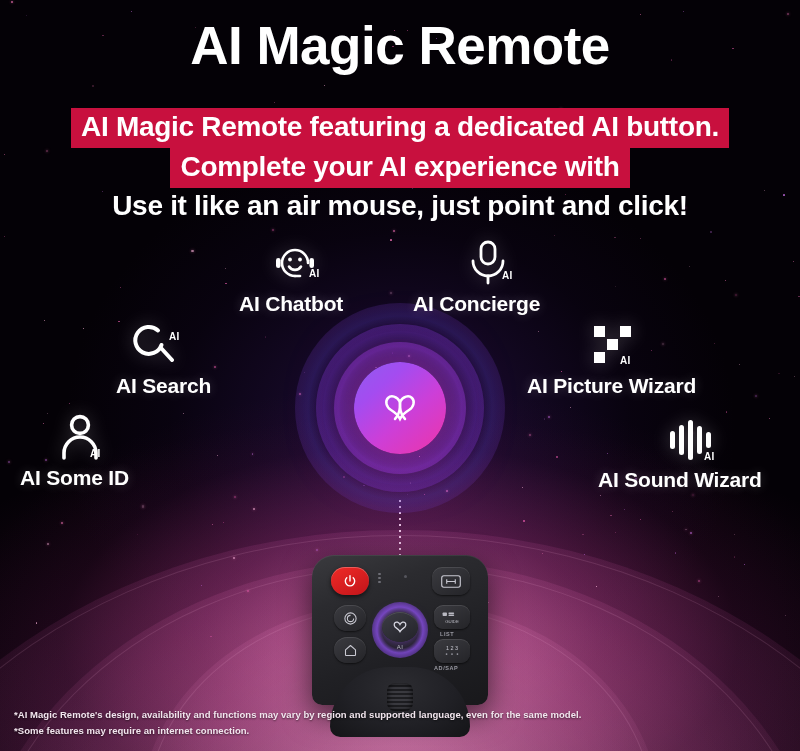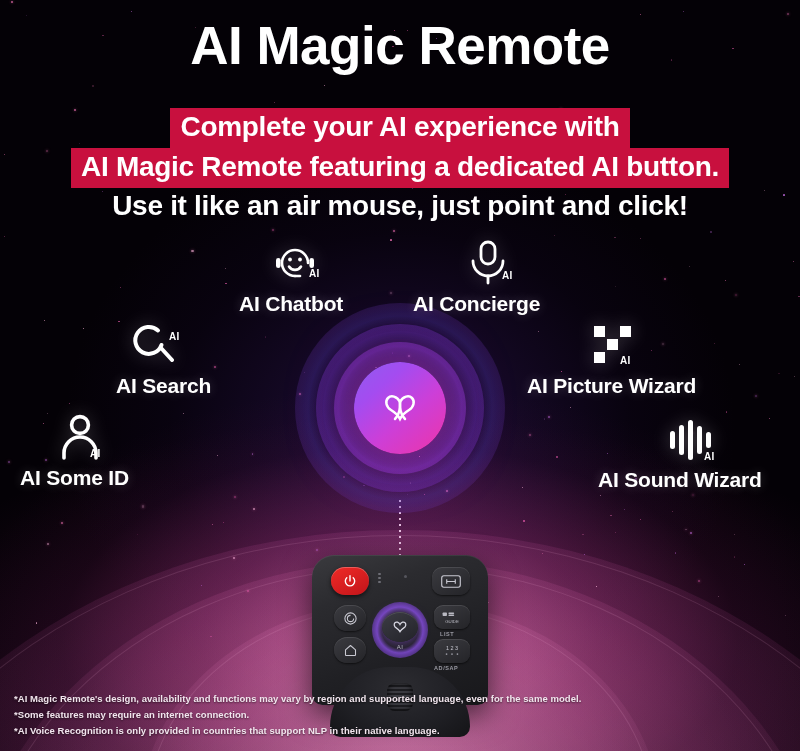--- a/index.html
+++ b/index.html
@@ -414,22 +414,22 @@
       <div class="star" style="left: 79.2px; top: 142.6px; width: 0.71px; height: 0.71px; background: rgba(200, 110, 230, 0.19);"></div>
       <div class="star" style="left: 521.7px; top: 487.2px; width: 1.13px; height: 1.13px; background: rgba(255, 180, 220, 0.67);"></div>
       <div class="star" style="left: 392px; top: 45.8px; width: 1.66px; height: 1.66px; background: rgba(230, 90, 170, 0.56);"></div>
       <div class="star" style="left: 389.2px; top: 174.9px; width: 1.11px; height: 1.11px; background: rgba(255, 120, 190, 0.48);"></div>
       <div class="star" style="left: 25.8px; top: 15px; width: 0.8px; height: 0.8px; background: rgba(200, 110, 230, 0.25);"></div>
     </div>
 
   <h1 class="headline">AI Magic Remote</h1>
 
   <div class="sub-block">
+    <span class="sub-line"><span class="hl">AI Magic Remote featuring a dedicated AI button.</span></span>
     <span class="sub-line"><span class="hl">Complete your AI experience with</span></span>
-    <span class="sub-line"><span class="hl">AI Magic Remote featuring a dedicated AI button.</span></span>
     <span class="sub-line"><span class="plain">Use it like an air mouse, just point and click!</span></span>
   </div>
 
   <div class="feature" id="f-chatbot">
     <div class="feat-icon">
       <svg viewBox="0 0 50 50" fill="none" stroke="#fff" stroke-width="2.6" stroke-linecap="round">
         <path d="M38 25a13 13 0 1 0-13 13"></path>
         <path d="M30 38h-5"></path>
         <rect x="6" y="20" width="4.6" height="10" rx="2.3" fill="#fff" stroke="none"></rect>
         <rect x="39.4" y="20" width="4.6" height="10" rx="2.3" fill="#fff" stroke="none"></rect>
@@ -583,16 +583,15 @@
     </div>
     <div class="ai-btn-label">AI</div>
 
     <div class="dpad"></div>
     <div class="wheel"></div>
   </div>
 
   <div class="footer">
     <div>*AI Magic Remote's design, availability and functions may vary by region and supported language, even for the same model.</div>
     <div>*Some features may require an internet connection.</div>
-    <div>*AI Voice Recognition is only provided in countries that support NLP in their native language.</div>
   </div>
 
 </div>
 
 </body></html>

